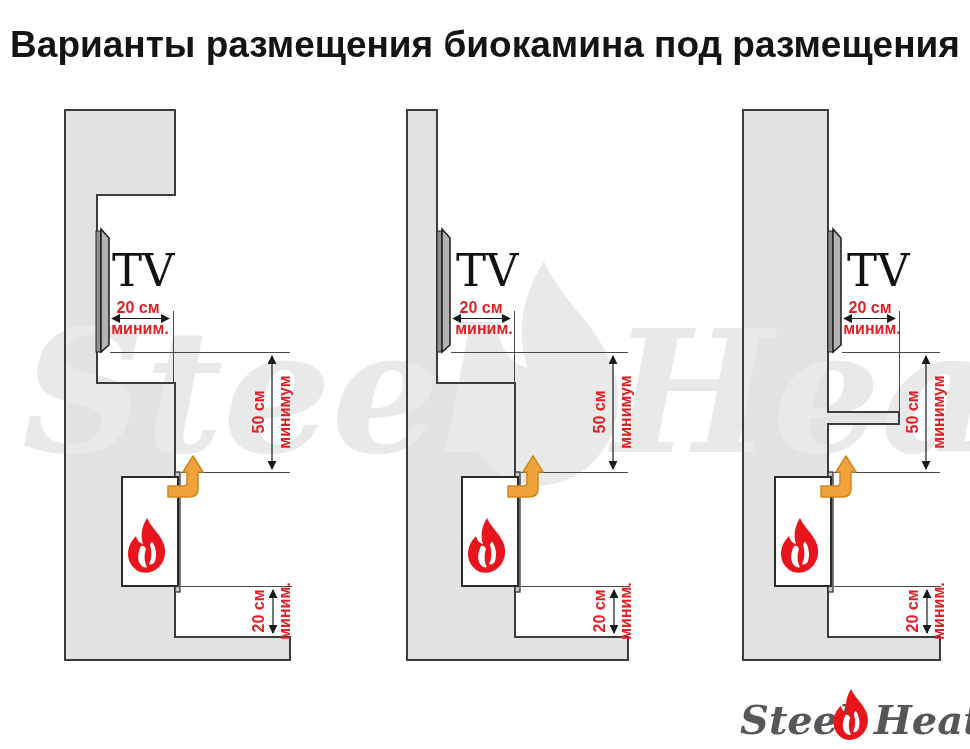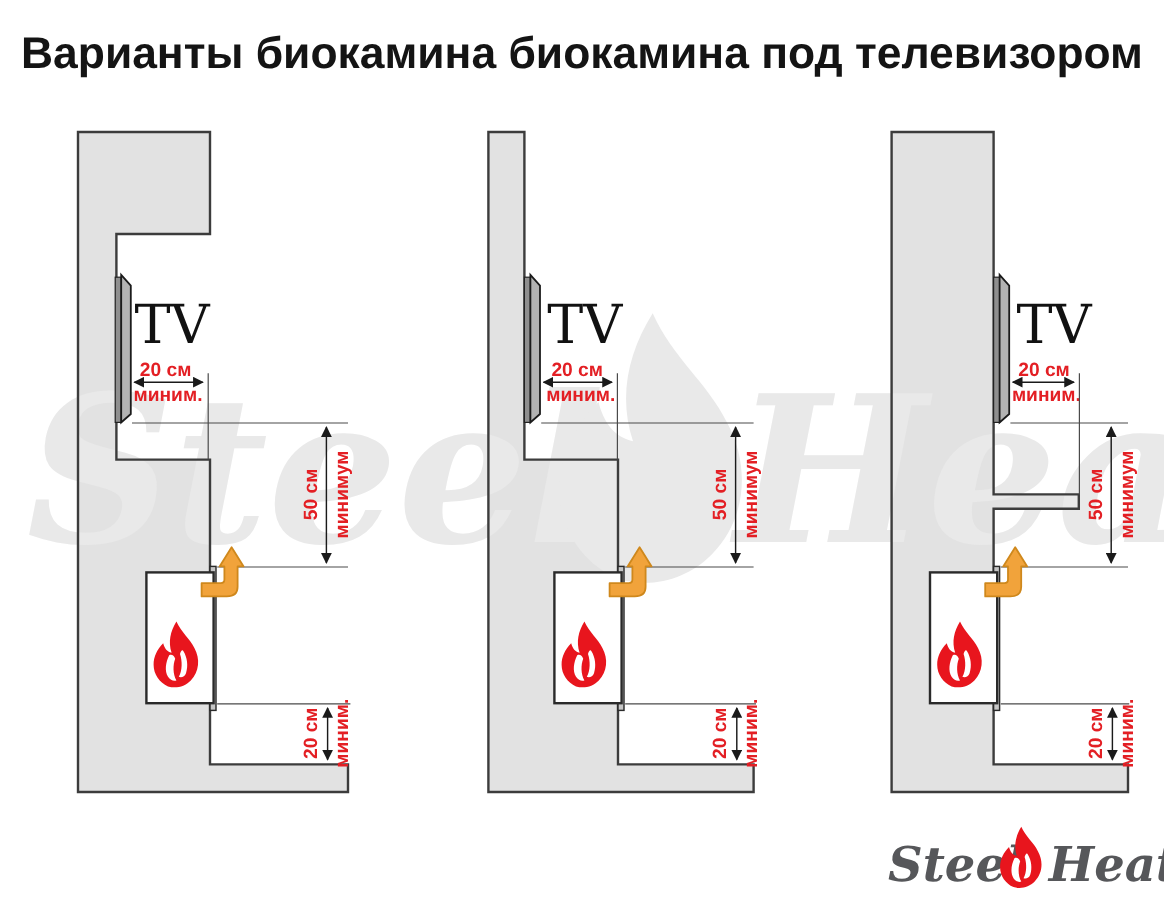--- a/index.html
+++ b/index.html
@@ -53,21 +53,21 @@
     font-style:italic;font-weight:700;
     font-size:40px;
     fill:#56575a;
   }
 </style>
 </head>
 <body>
 
 <div class="canvas">
 
-  <div class="title">Варианты биокамина биокамина под телевизором</div>
+  <div class="title">Варианты размещения биокамина под размещения</div>
 
   <svg class="scene" width="970" height="749" viewBox="0 0 970 749" xmlns="http://www.w3.org/2000/svg">
 
     <defs>
       <marker id="ah" viewBox="0 0 10 10" refX="9" refY="5" markerWidth="7.5" markerHeight="7.5" orient="auto-start-reverse">
         <path d="M0,0 L10,5 L0,10 Z" fill="#1a1a1a"></path>
       </marker>
 
       <g id="flame-shape">
         <path d="M-1,-29 C3,-20 10,-15 14,-7 C19,2 18,13 11,20

